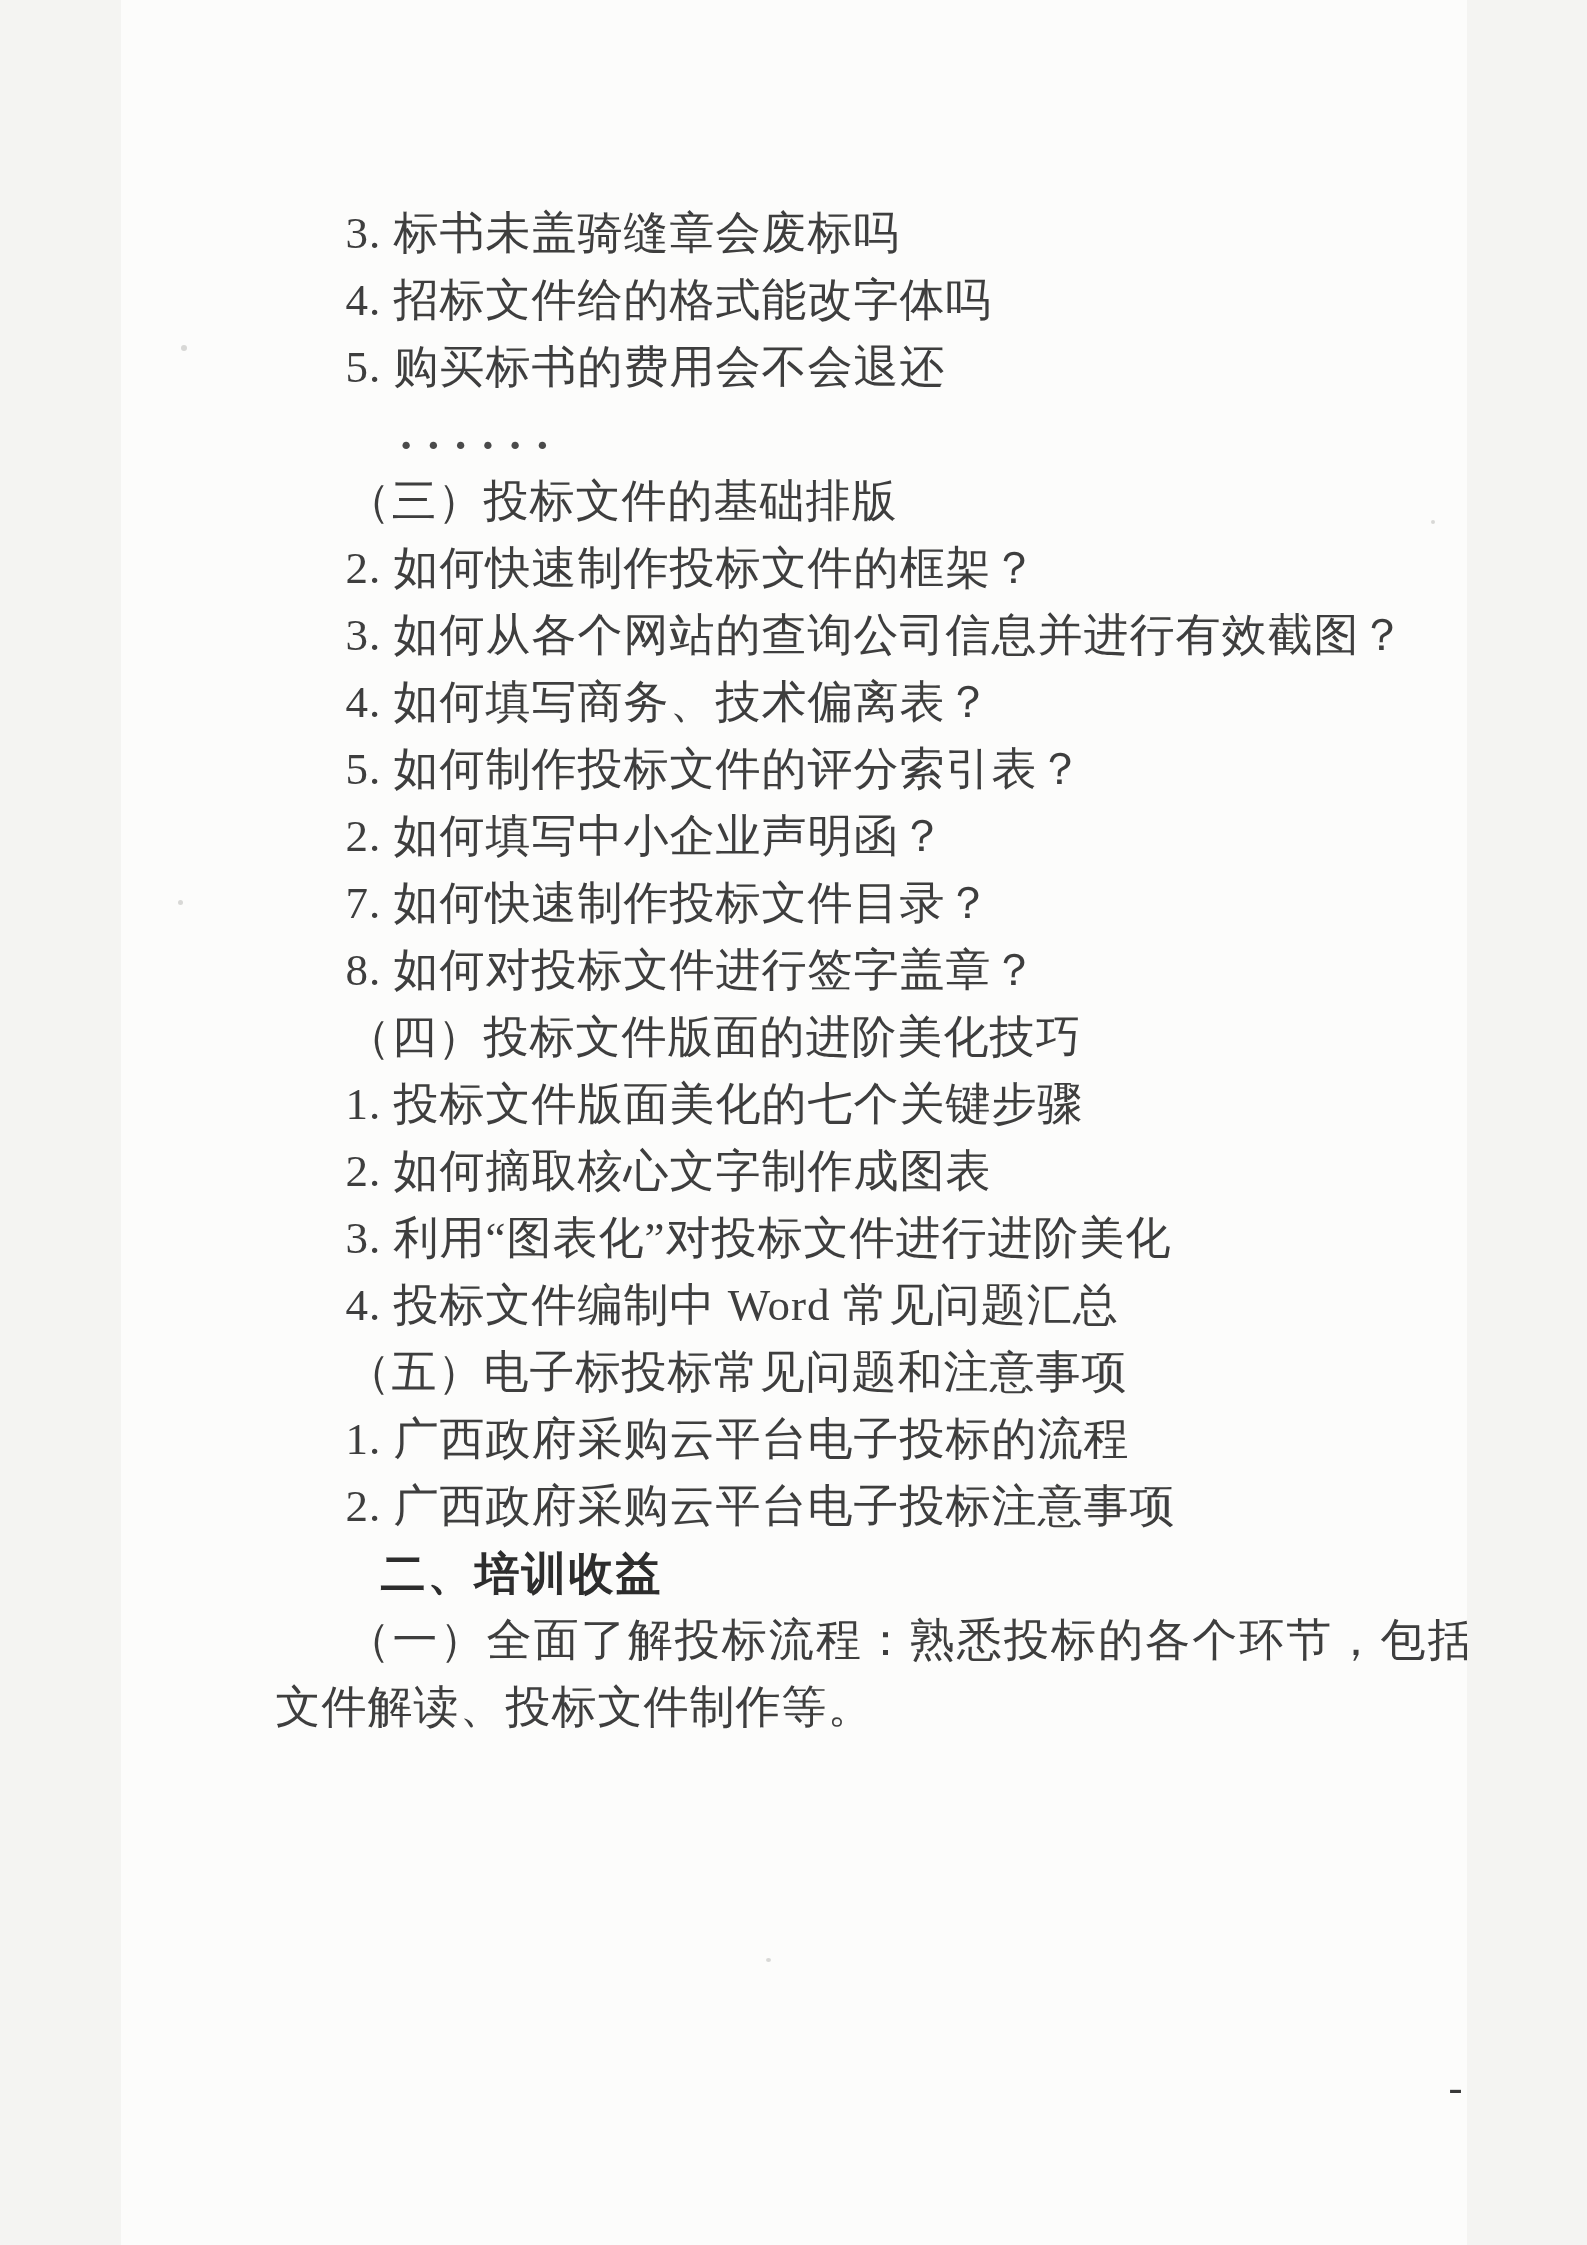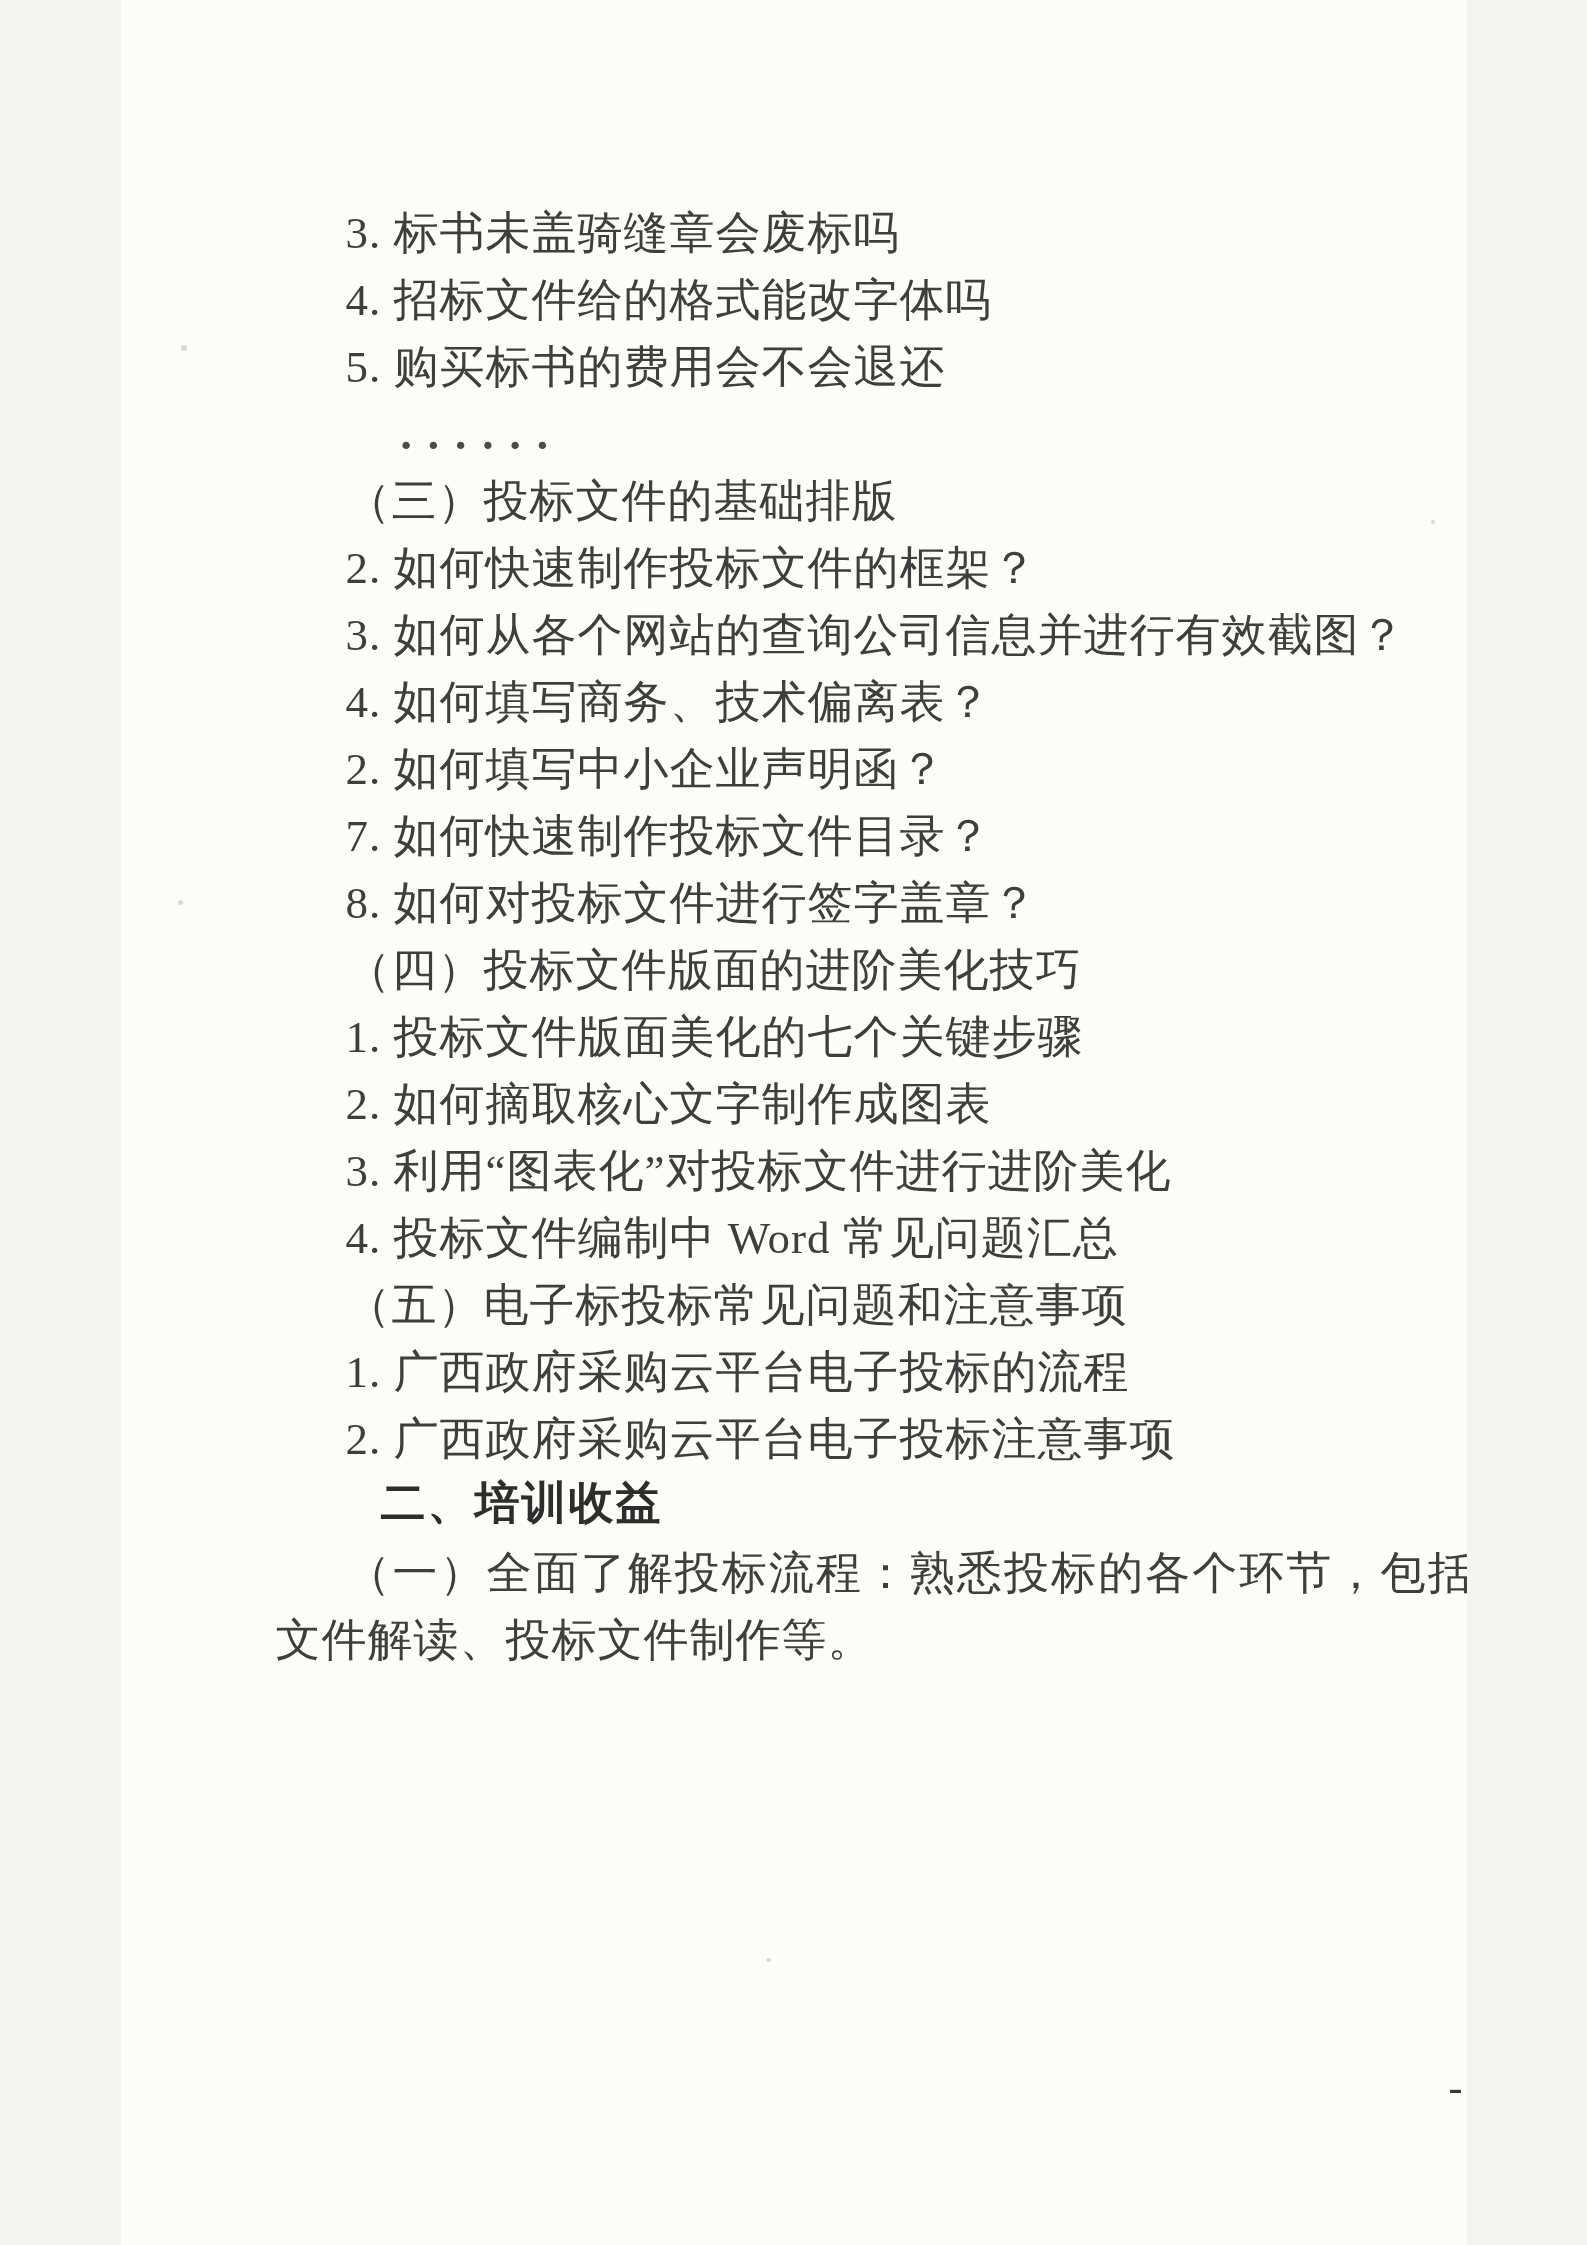--- a/index.html
+++ b/index.html
@@ -35,21 +35,21 @@
   .line.para {
     text-indent: 70px;
   }
   .line.dots {
     text-indent: 125px;
     letter-spacing: 16px;
     font-weight: 600;
     color: #4a4a4a;
   }
   .line.bold-heading {
-    font-family: Liberation Mono, monospace;
+    font-family: Liberation Sans, sans-serif;
     font-weight: 700;
     color: #2d2d2d;
     text-indent: 105px;
     letter-spacing: 2px;
   }
   .pageno {
     position: absolute;
     left: 1328px;
     top: 2062px;
     font-family: "Liberation Serif", "DejaVu Serif", serif;
@@ -76,20 +76,21 @@
 <div class="page">
   <div class="doc">
       <div class="line indent">3. 标书未盖骑缝章会废标吗</div>
       <div class="line indent">4. 招标文件给的格式能改字体吗</div>
       <div class="line indent">5. 购买标书的费用会不会退还</div>
       <div class="line indent dots">......</div>
       <div class="line indent">（三）投标文件的基础排版</div>
       <div class="line indent">2. 如何快速制作投标文件的框架？</div>
       <div class="line indent">3. 如何从各个网站的查询公司信息并进行有效截图？</div>
       <div class="line indent">4. 如何填写商务、技术偏离表？</div>
+      <div class="line indent">5. 如何制作投标文件的评分索引表？</div>
       <div class="line indent">2. 如何填写中小企业声明函？</div>
       <div class="line indent">7. 如何快速制作投标文件目录？</div>
       <div class="line indent">8. 如何对投标文件进行签字盖章？</div>
       <div class="line indent">（四）投标文件版面的进阶美化技巧</div>
       <div class="line indent">1. 投标文件版面美化的七个关键步骤</div>
       <div class="line indent">2. 如何摘取核心文字制作成图表</div>
       <div class="line indent">3. 利用“图表化”对投标文件进行进阶美化</div>
       <div class="line indent">4. 投标文件编制中 Word 常见问题汇总</div>
       <div class="line indent">（五）电子标投标常见问题和注意事项</div>
       <div class="line indent">1. 广西政府采购云平台电子投标的流程</div>

